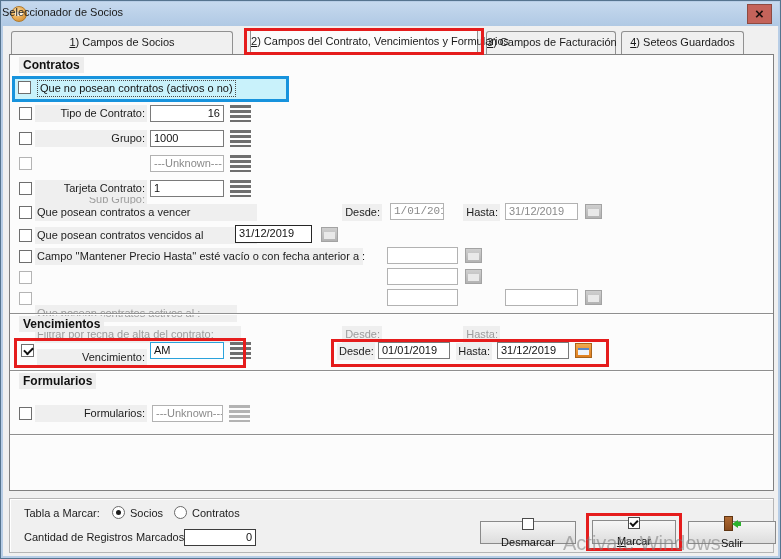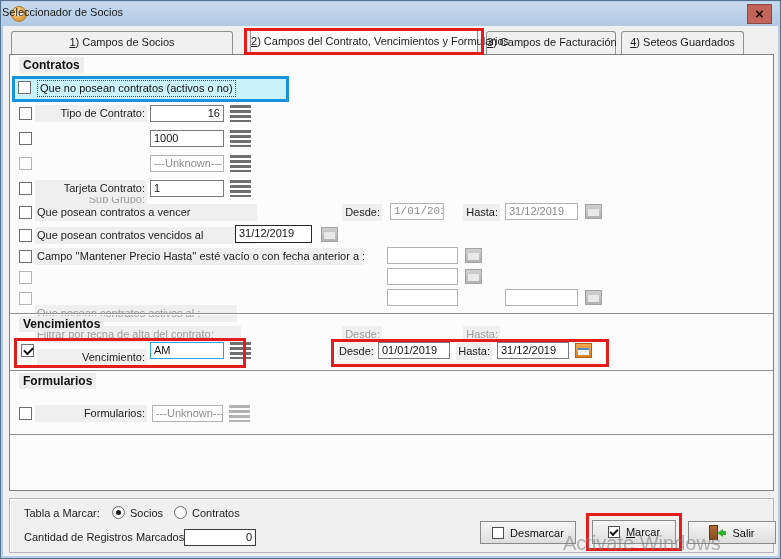--- a/index.html
+++ b/index.html
@@ -41,21 +41,21 @@
   .cal::after{content:"";position:absolute;left:2px;right:2px;top:4px;bottom:2px;background:#e9e9e9;}
   .cal.colored{background:linear-gradient(#f2a94e,#df7f1f);border-color:#a8641c;}
   .cal.colored::after{background:#eef4fb;border-top:2px solid #5b87c5;}
   .focuslabel{position:absolute;font-size:11px;line-height:15px;border:1px dotted #4a4a4a;padding:0 2px;white-space:nowrap;color:#111;}
   .footerpanel{position:absolute;left:8px;top:497px;width:765px;height:55px;background:#f0f0f0;
        border:1px solid #b5b5b5;box-shadow:inset 1px 1px 0 #fff;padding-left:9px;}
   .flabel{position:absolute;font-size:11px;color:#1c1c1c;white-space:nowrap;}
   .radio{position:absolute;width:13px;height:13px;border:1px solid #6a6a6a;border-radius:50%;background:#fff;}
   .radio.sel::after{content:"";position:absolute;left:3px;top:3px;width:5px;height:5px;border-radius:50%;background:#1c1c1c;}
   .btn{position:absolute;height:23px;background:linear-gradient(#f6f6f6,#dddddd);border:1px solid #8a8a8a;
-       font-size:11px;color:#111;display:flex;align-items:center;justify-content:center;gap:6px;cursor:pointer;white-space:nowrap;}
+       font-size:11px;color:#111;display:flex;align-items:center;justify-content:center;gap:6px;cursor:pointer;white-space:nowrap;flex-direction:column;}
   .btncb{position:relative;width:12px;height:12px;background:#fff;border:1px solid #4c4c4c;flex:0 0 auto;}
   .btncb.checked::after{content:"";position:absolute;left:1px;top:2px;width:6px;height:3px;
        border-left:2px solid #111;border-bottom:2px solid #111;transform:rotate(-45deg);}
   .door{position:relative;width:17px;height:15px;flex:0 0 auto;}
   .door .leaf{position:absolute;left:0;top:0;width:9px;height:15px;background:linear-gradient(#b06a33,#8a4c1d);border:1px solid #5f3512;}
   .door .arrowhead{position:absolute;right:3px;top:4px;width:0;height:0;border-top:4px solid transparent;
        border-bottom:4px solid transparent;border-right:6px solid #2db32d;}
   .door .arrowstem{position:absolute;right:0;top:6px;width:4px;height:4px;background:#2db32d;}
   .watermark{position:absolute;left:562px;top:531px;font-size:20px;color:#7d7d7d;opacity:.55;white-space:nowrap;z-index:7;}
   u{text-decoration:underline;}
@@ -86,20 +86,21 @@
     <div class="hlblue" style="left:2px;top:21px;width:277px;height:26px;"></div>
     <div class="cb" style="left:8px;top:26px;z-index:2;"></div>
     <div class="focuslabel" style="left:27px;top:25px;z-index:2;">Que no posean contratos (activos o no)</div>
 
     <div class="cb" style="left:9px;top:52px;"></div>
     <div class="strip ra" style="left:25px;top:50px;width:112px;">Tipo de Contrato:</div>
     <div class="fld ra" style="left:140px;top:50px;width:74px;">16</div>
     <div class="ham" style="left:220px;top:50px;"></div>
 
     <div class="cb" style="left:9px;top:77px;"></div>
+    <div class="strip ra" style="left:25px;top:75px;width:112px;">Grupo:</div>
     <div class="fld" style="left:140px;top:75px;width:74px;">1000</div>
     <div class="ham" style="left:220px;top:75px;"></div>
 
     <div class="cb dis" style="left:9px;top:102px;"></div>
     <div class="strip ra dis" style="left:25px;top:100px;width:112px;">Sub Grupo:</div>
     <div class="fld gray" style="left:140px;top:100px;width:74px;">---Unknown---</div>
     <div class="ham" style="left:220px;top:100px;"></div>
 
     <div class="cb" style="left:9px;top:127px;"></div>
     <div class="strip ra" style="left:25px;top:125px;width:112px;">Tarjeta Contrato:</div>

